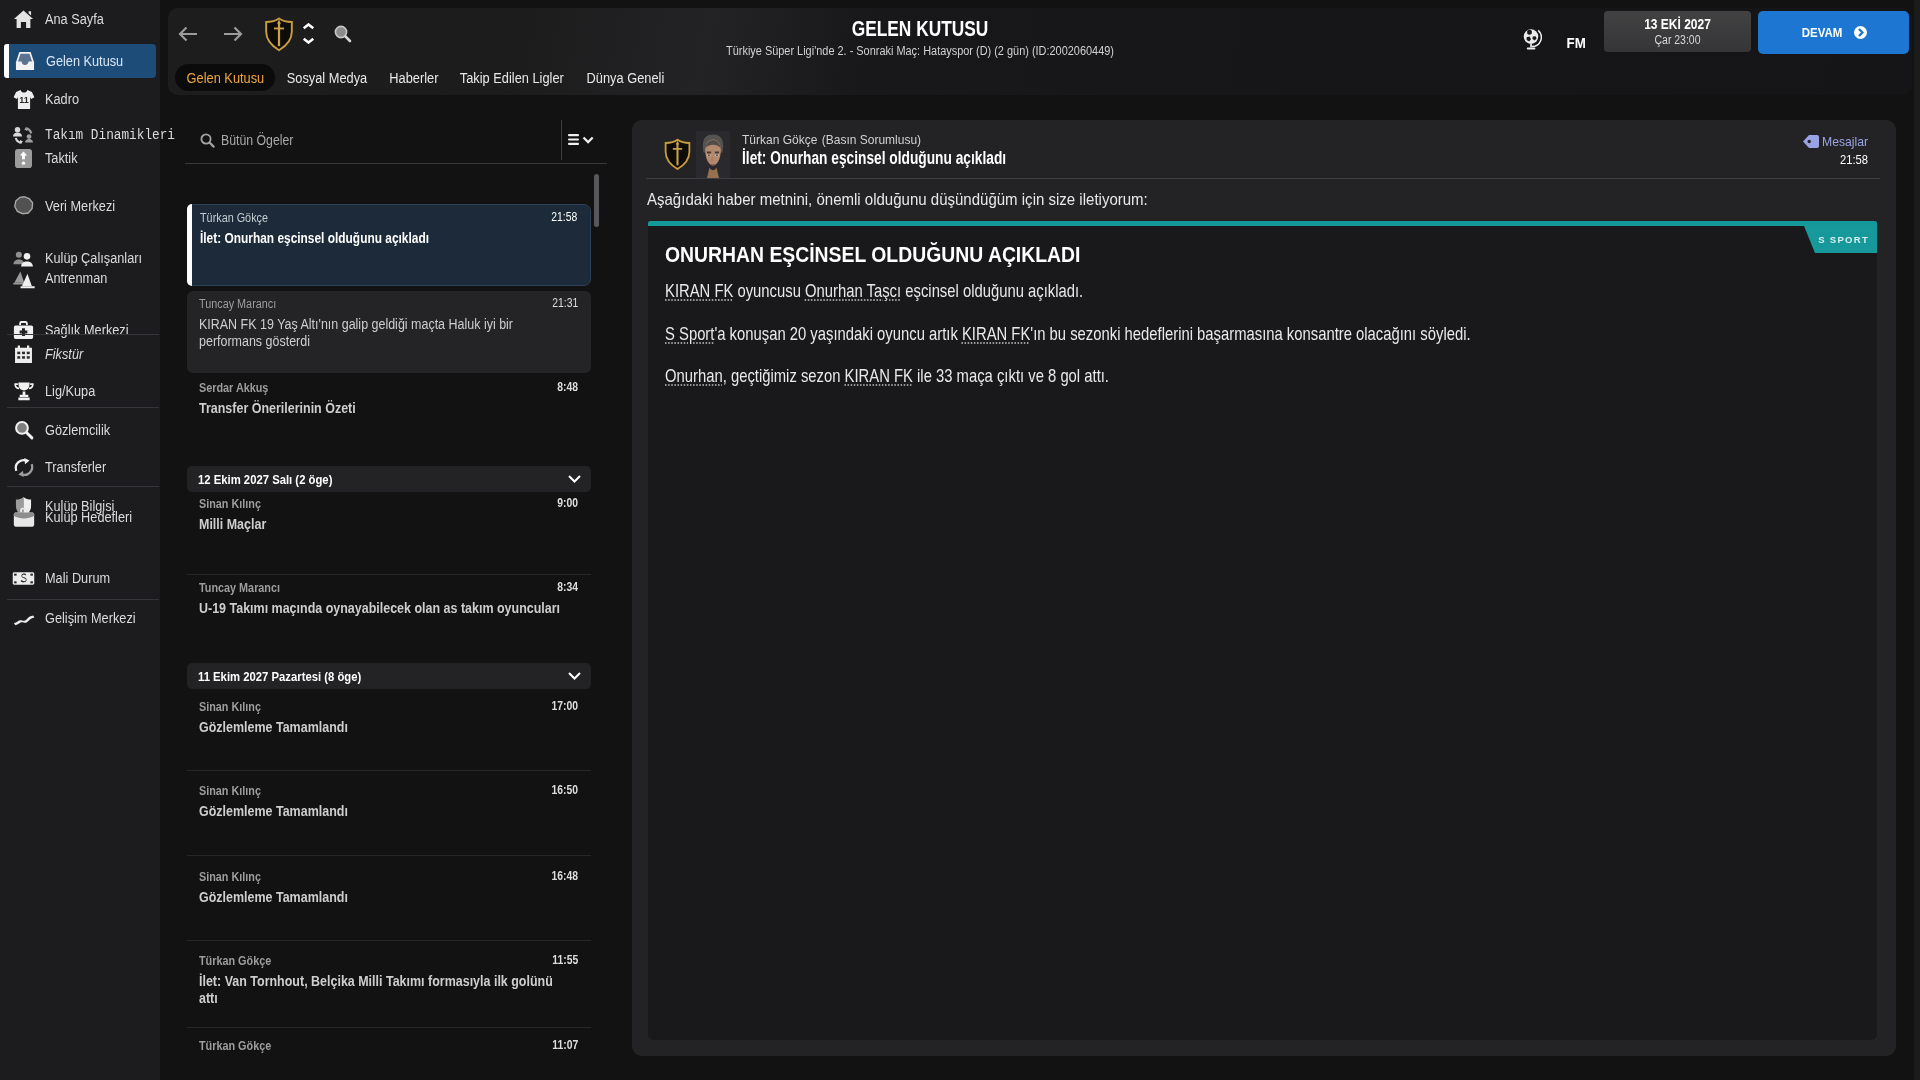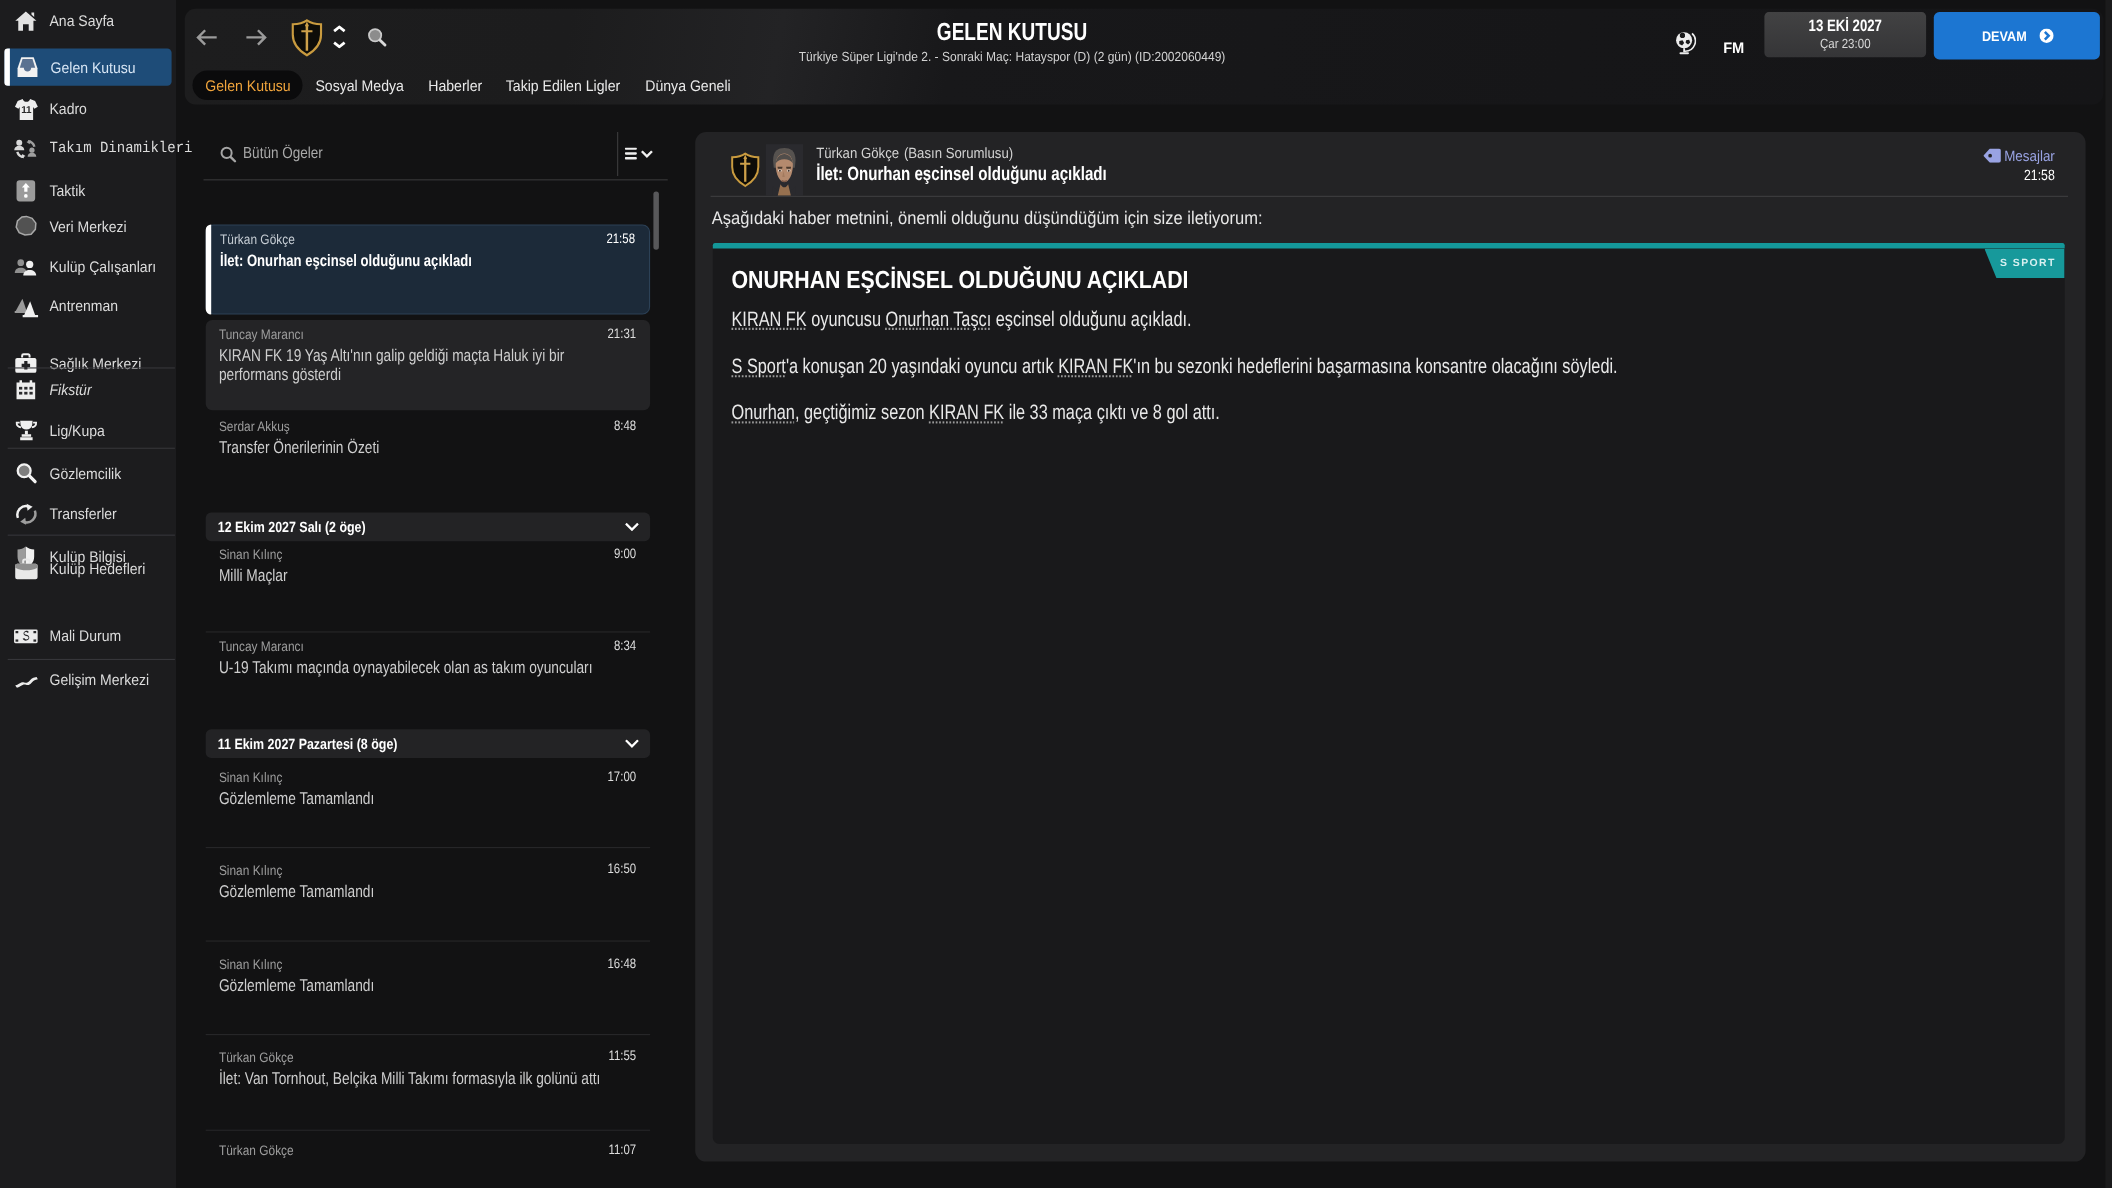--- a/index.html
+++ b/index.html
@@ -39,21 +39,21 @@
 
 
 .ib-hdr { left:187px; width:404px; height:26px; background:#232325; border-radius:5px;
   display:flex; align-items:center; color:#fff; font-size:13.5px; font-weight:bold; padding-left:11px; }
 .ib-hdr svg { position:absolute; right:10px; }
 .ib-hdr b { transform:scaleX(.837); transform-origin:left center; font-weight:bold; display:inline-block; white-space:nowrap; }
 .ib-msg { left:187px; width:404px; }
 .ib-name { position:absolute; left:12px; top:6px; font-size:12.5px; color:#9d9d9d; transform:scaleX(.866); transform-origin:left center; }
 .ib-time { position:absolute; right:13px; top:5px; font-size:12.5px; color:#dedede; transform:scaleX(.831); transform-origin:right center; }
 .ib-titl { position:absolute; left:12px; top:25px; width:460px; font-size:15.5px; line-height:16.5px; color:#cecece; transform:scaleX(.805); transform-origin:left top; }
-.ib-read { background:transparent; }
+.ib-read { background:transparent;font-weight:bold; }
 .ib-unread { background:#242426; border-radius:6px; }
 .ib-divl { left:187px; width:404px; height:1px; background:#262628; }
 #ib-sel { top:204px; height:82px; background:#1c2a39; border:1px solid #2c4156; border-radius:7px; }
 #ib-sel::before { content:""; position:absolute; left:-1px; top:-1px; bottom:-1px; width:5px; background:#fff; border-radius:7px 0 0 7px; }
 #ib-sel .ib-name { color:#c6cdd4; }
 #ib-sel .ib-titl { color:#fff; font-weight:bold; font-size:15px; transform:scaleX(.794); }
 #ib-sel .ib-time { color:#fff; }
 #ib-scroll { left:594px; top:174px; width:5px; height:53px; background:#58585a; border-radius:3px; }
 
 
@@ -184,41 +184,41 @@
           </g>
           <path fill="none" stroke="#9f9f9f" stroke-width="1.9" d="M12.2 3.2 a6 6 0 0 1 5.2 4.4"></path>
           <path fill="#9f9f9f" d="M11 3.9 l3.2-1.7 -0.6 3.4 Z"></path>
           <path fill="none" stroke="#d8d8d8" stroke-width="1.9" d="M8.9 15.9 a6 6 0 0 1 -5.3-4.2"></path>
           <path fill="#d8d8d8" d="M10.2 15.1 l-3.3 1.8 0.7-3.4 Z"></path>
         </svg>
   </span>
       <span class="lbl">Takım Dinamikleri</span>
     </div>
 
-  <div class="sb-item abs" style="top:155px;left:0;width:160px;">
+  <div class="sb-item abs" style="top:140px;left:0;width:160px;">
       <span class="ic">
     <svg width="17" height="19" viewBox="0 0 17 19">
           <path fill="#9b9b9b" d="M3.5 1 h10 a2.5 2.5 0 0 1 2.5 2.5 v12 a2.5 2.5 0 0 1 -2.5 2.5 h-10 A2.5 2.5 0 0 1 1 15.5 v-12 A2.5 2.5 0 0 1 3.5 1 Z"></path>
           <path fill="#fff" d="M8.5 3.2 l3.2 3.6 h-1.9 v3.4 H7.2 V6.8 H5.3 Z"></path>
           <circle cx="8.5" cy="13.6" r="1.5" fill="#fff"></circle>
         </svg>
   </span>
       <span class="lbl">Taktik</span>
     </div>
 
   <div class="sb-item abs" style="top:188px;left:0;width:160px;">
       <span class="ic">
     <svg width="20" height="20" viewBox="0 0 20 20">
           <path fill="#525252" stroke="#a8a8a8" stroke-width="1.2" d="M10 1.8 l4.6 1.6 3 3.8 -0.4 5 -3.4 4 -5 0.6 -4.6-2 -2.4-4.4 1-4.9 3.6-3.2 Z"></path>
         </svg>
   </span>
       <span class="lbl">Veri Merkezi</span>
     </div>
 
-  <div class="sb-item abs" style="top:224px;left:0;width:160px;">
+  <div class="sb-item abs" style="top:240px;left:0;width:160px;">
       <span class="ic">
     <svg width="21" height="19" viewBox="0 0 21 19">
           <g fill="#8f8f8f">
             <circle cx="6.4" cy="6.2" r="2.7"></circle>
             <path d="M1.6 14.6 c0-2.7 2.1-4.2 4.8-4.2 s4.8 1.5 4.8 4.2 Z"></path>
           </g>
           <g fill="#f0f0f0">
             <circle cx="13.6" cy="7.6" r="2.9"></circle>
             <path d="M8.4 16.6 c0-2.9 2.3-4.5 5.2-4.5 s5.2 1.6 5.2 4.5 Z"></path>
           </g>

